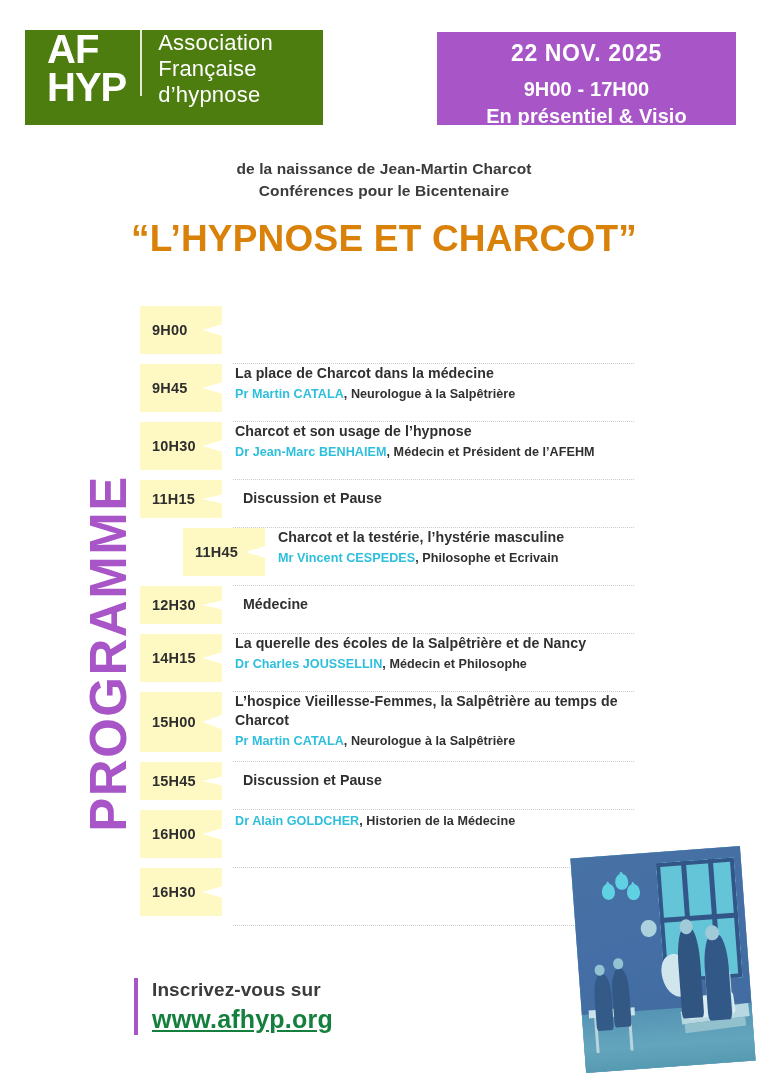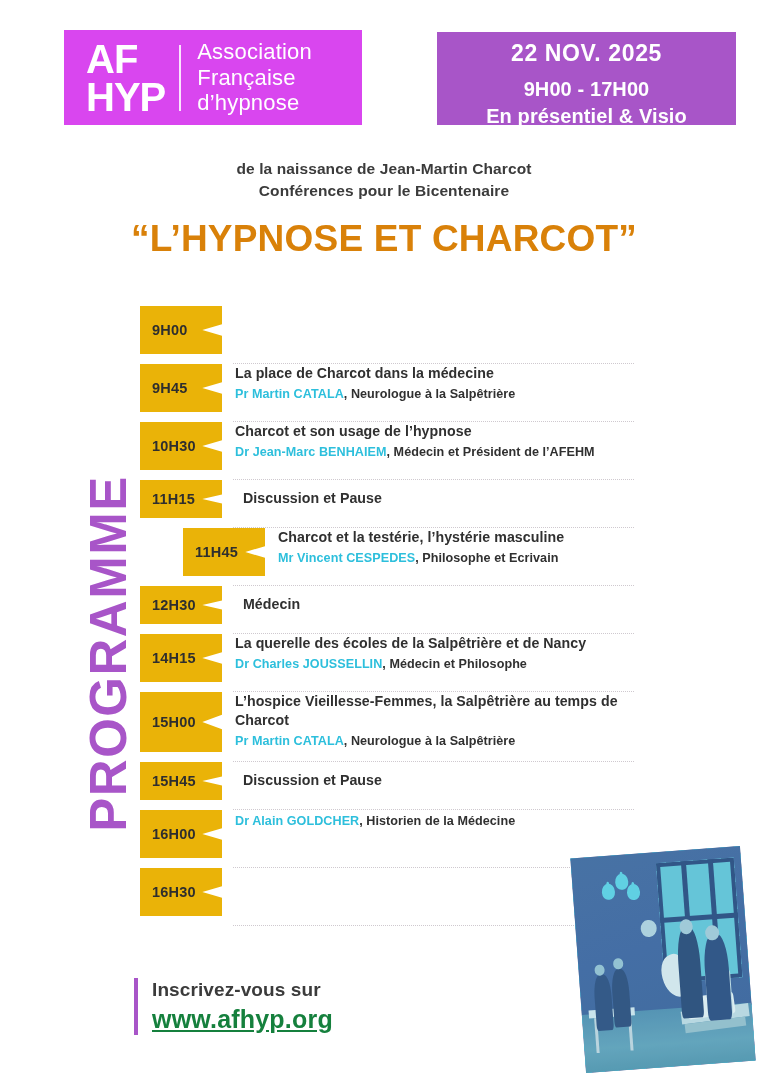--- a/index.html
+++ b/index.html
@@ -7,21 +7,21 @@
     width:768px;height:1086px;position:relative;overflow:hidden;
     background:#ffffff;
     font-family:"Liberation Sans","DejaVu Sans",sans-serif;
     -webkit-font-smoothing:antialiased;
   }
   .poster{position:absolute;inset:0;}
 
   
   .logo-block{
     position:absolute;left:25px;top:30px;width:298px;height:95px;
-    background:#d946ef;display:flex;align-items:center;margin-left:39px;
+    background:#4d7c0f;display:flex;
   }
   .logo-af{
     color:#ffffff;font-weight:bold;font-size:40px;line-height:0.95;
     letter-spacing:-1px;padding-left:22px;padding-right:14px;
     font-family:"Liberation Sans","DejaVu Sans",sans-serif;
   }
   .logo-af div{display:block;}
   .logo-sep{width:2px;height:66px;background:#ffffff;opacity:.85;}
   .logo-assoc{
     color:#ffffff;font-size:22px;line-height:1.18;padding-left:16px;
@@ -56,21 +56,21 @@
     transform:rotate(-90deg);transform-origin:center center;
     color:#A855C8;font-size:51px;font-weight:bold;letter-spacing:1.5px;
     text-align:center;white-space:nowrap;
   }
 
   
   .schedule{position:absolute;left:140px;top:306px;width:500px;}
   .row{position:relative;display:flex;align-items:flex-start;}
   .badge{
     position:relative;flex:0 0 auto;width:82px;
-    background:#eab308;color:#2e2e2e;
+    background:#fef9c3;color:#2e2e2e;
     font-size:14.5px;font-weight:bold;letter-spacing:.2px;
     display:flex;align-items:center;
     box-sizing:border-box;padding-left:12px;
     clip-path:polygon(0 0, 100% 0, 100% 38%, 76% 50%, 100% 62%, 100% 100%, 0 100%);
   }
   .content{
     flex:1 1 auto;padding-left:13px;box-sizing:border-box;
     display:flex;flex-direction:column;justify-content:flex-start;
   }
   .talk-title{
@@ -227,21 +227,21 @@
           <div class="talk-title">Charcot et la testérie, l’hystérie masculine</div>
           <div class="talk-speaker"><span class="who">Mr Vincent CESPEDES</span><span>, Philosophe et Ecrivain</span></div>
         </div>
         <div class="dots"></div>
       </div>
       <div class="row plain" style="height: 48px;">
         <div class="badge" style="height: 38px;">
           <span>12H30</span>
         </div>
         <div class="content" style="height: 38px;">
-          <div class="talk-title">Médecin</div>
+          <div class="talk-title">Médecine</div>
         </div>
         <div class="dots"></div>
       </div>
       <div class="row" style="height: 58px;">
         <div class="badge" style="height: 48px;">
           <span>14H15</span>
         </div>
         <div class="content" style="height: 48px;">
           <div class="talk-title">La querelle des écoles de la Salpêtrière et de Nancy</div>
           <div class="talk-speaker"><span class="who">Dr Charles JOUSSELLIN</span><span>, Médecin et Philosophe</span></div>

